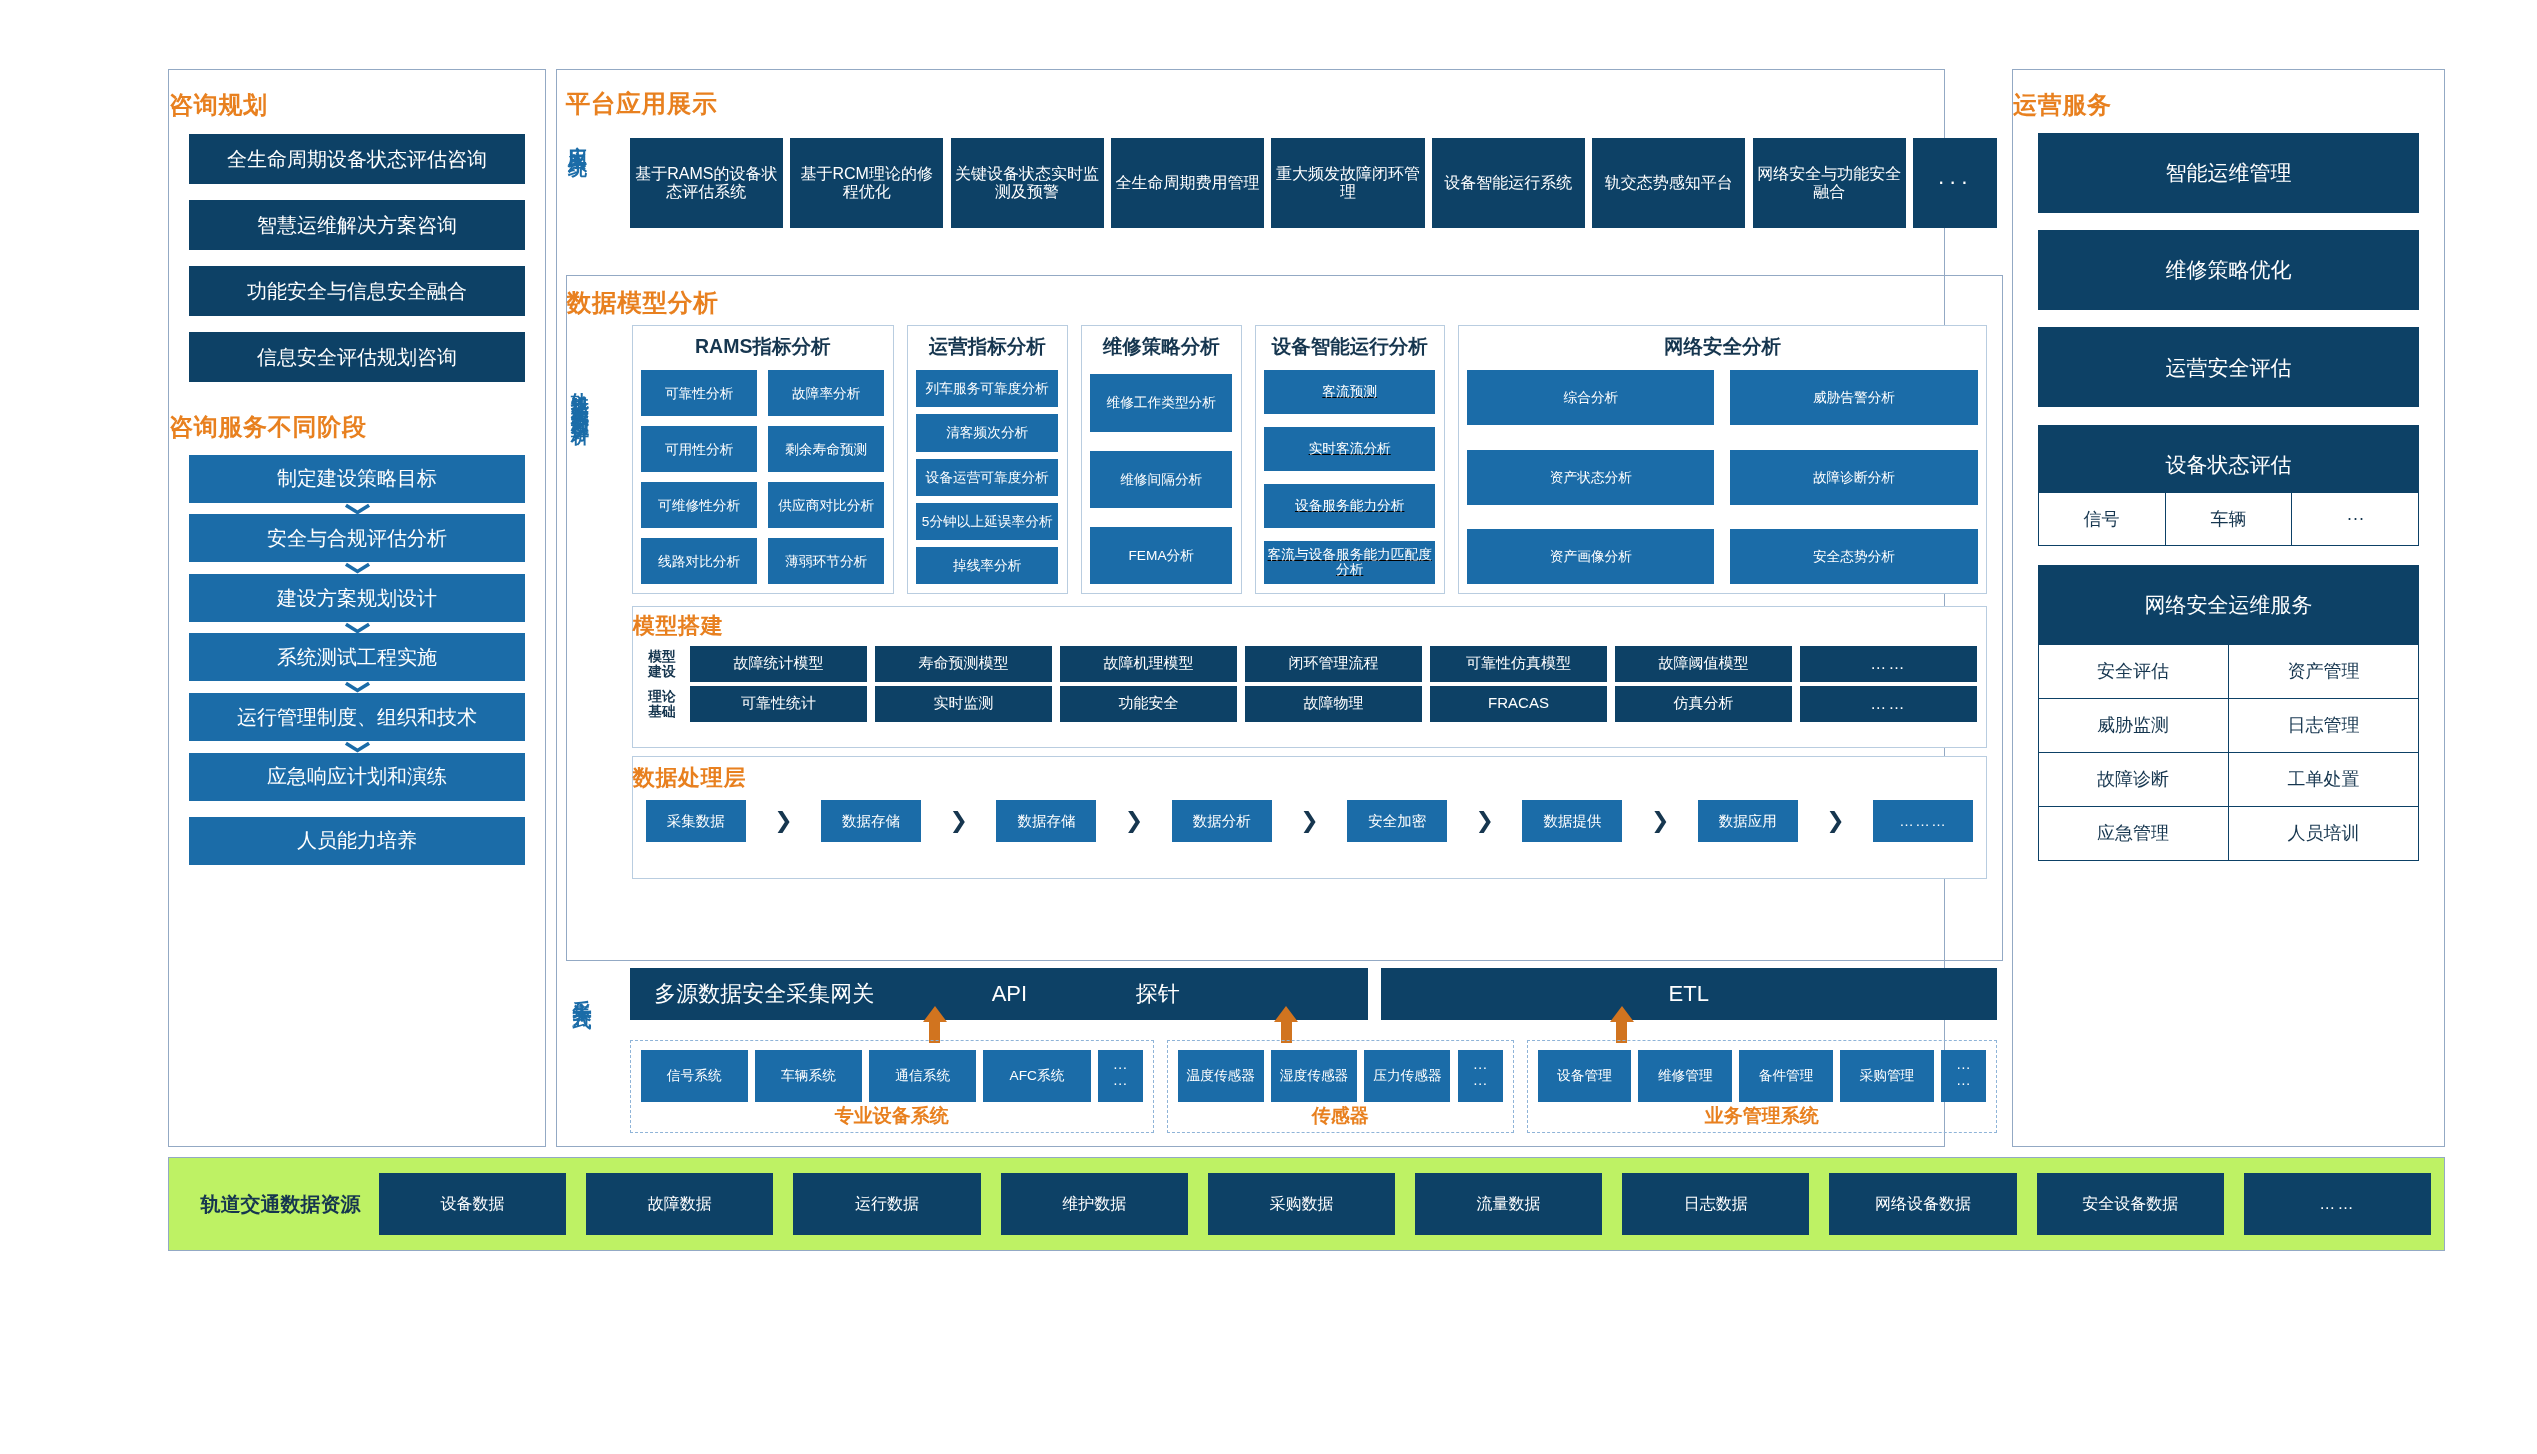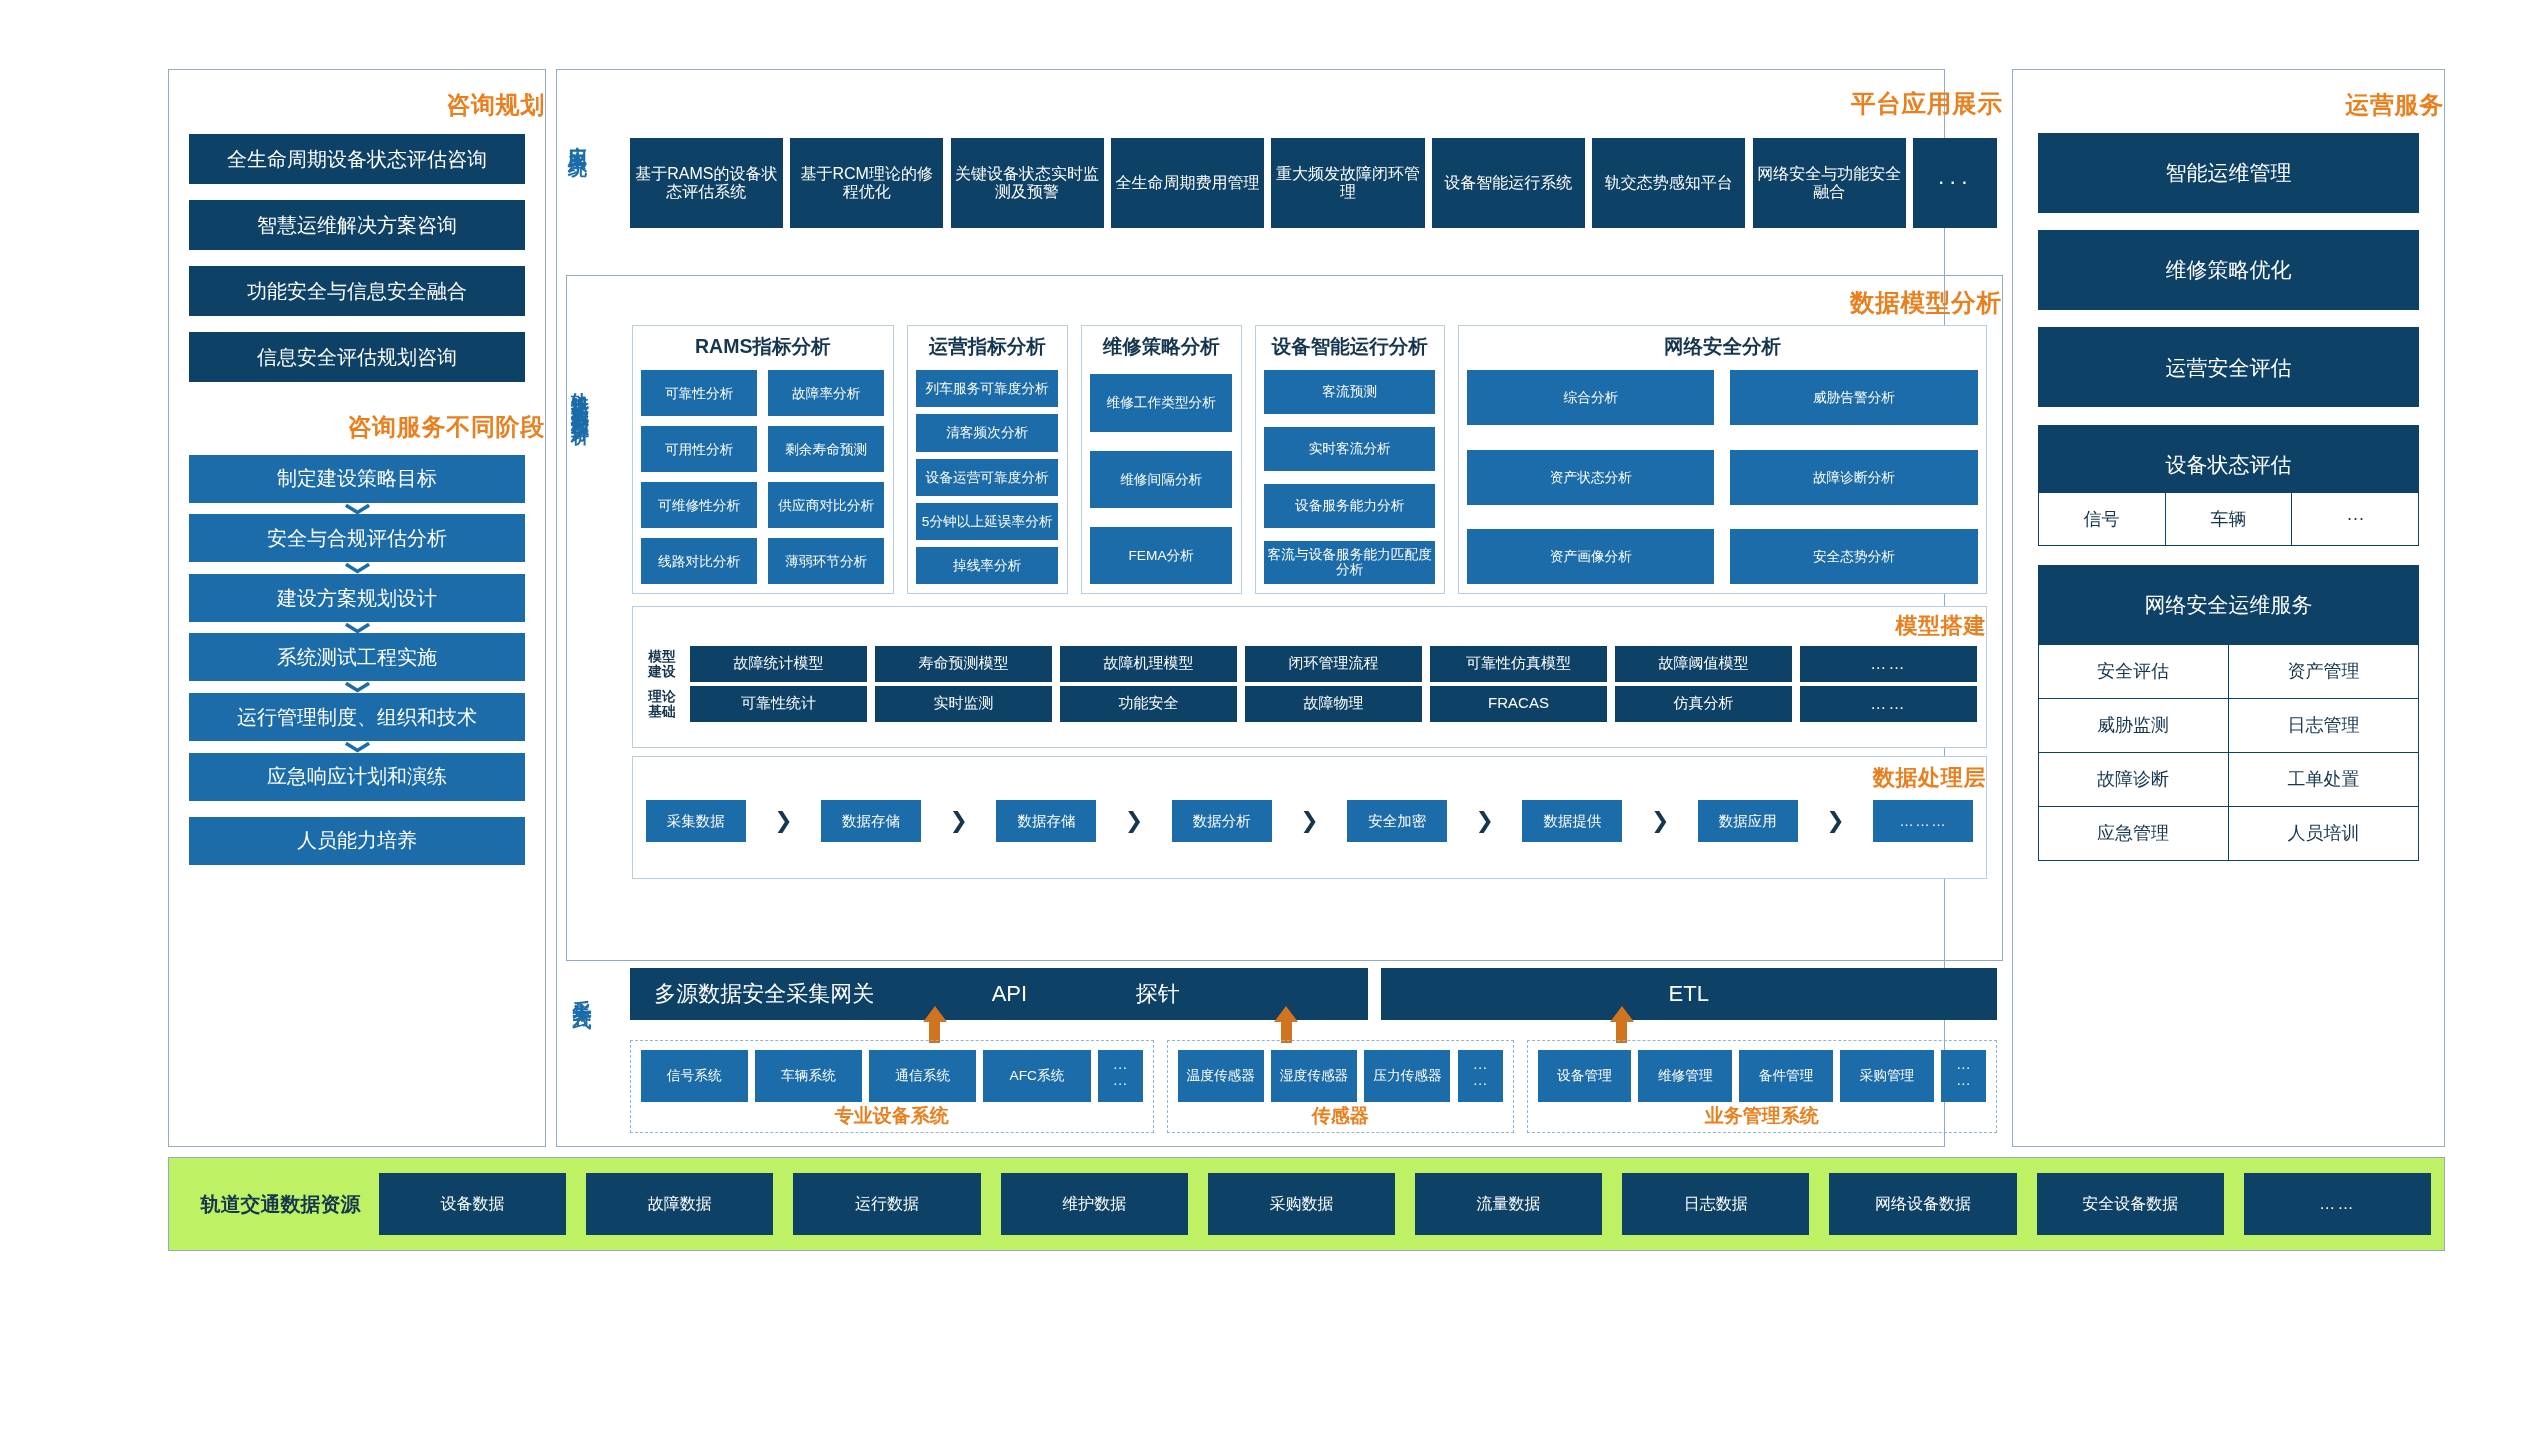--- a/index.html
+++ b/index.html
@@ -7,21 +7,21 @@
   body {
     width: 2538px; height: 1455px;
     background: #ffffff;
     font-family: "Liberation Sans", "DejaVu Sans", sans-serif;
     overflow: hidden;
   }
   .canvas { position: relative; width: 2538px; height: 1455px; }
 
   
   .sect-title {
-    color: #e8801f; font-weight: bold; text-align: right;
+    color: #e8801f; font-weight: bold; text-align: left;
     letter-spacing: 0.7px;
   }
   .navy { background:#0d4166; color:#fff; }
   .blue { background:#1b6ca8; color:#fff; }
   .cellbox {
     display:flex; align-items:center; justify-content:center;
     text-align:center; line-height:1.12; color:#fff;
   }
   .panel { border:1.4px solid #93a9c4; background:#fff; }
 
@@ -71,21 +71,21 @@
   .a-grid { display:grid; gap:10px 11.6px; flex:1; }
   .a-item { font-size:13.7px; padding:2.9px; border-radius:0; }
 
   .p-rams { flex:0 0 262px; }
   .p-rams .a-grid { grid-template-columns:1fr 1fr; grid-auto-rows:1fr; }
   .p-ops { flex:0 0 161px; }
   .p-ops .a-grid { grid-template-columns:1fr; grid-auto-rows:1fr; gap:7.2px; }
   .p-maint { flex:0 0 161px; }
   .p-maint .a-grid { grid-template-columns:1fr; grid-auto-rows:1fr; gap:19px; padding-top:4.3px;}
   .p-equip { flex:0 0 190px; }
-  .p-equip .a-grid { grid-template-columns:1fr; grid-auto-rows:1fr; gap:13px; }
+  .p-equip .a-grid { grid-template-columns:1fr; grid-auto-rows:1fr; gap:13px;text-decoration:underline; }
   .p-net { flex:1; }
   .p-net .a-grid { grid-template-columns:1fr 1fr; grid-auto-rows:1fr; gap:24.6px 16px; }
 
   .model-build {
     position:absolute; left:65px; top:330px; right:14.5px; height:142px;
     border:1.4px solid #b9cde0; background:#fff;
   }
   .model-build .sect-title { font-size:22px; padding-top:4.3px; }
   .mb-row { display:flex; align-items:center; margin:4.3px 8.7px 0 8.7px; gap:7.2px; }
   .mb-lab { flex:0 0 41px; font-size:13.7px; color:#16364f; font-weight:bold; text-align:center; line-height:1.1; }

